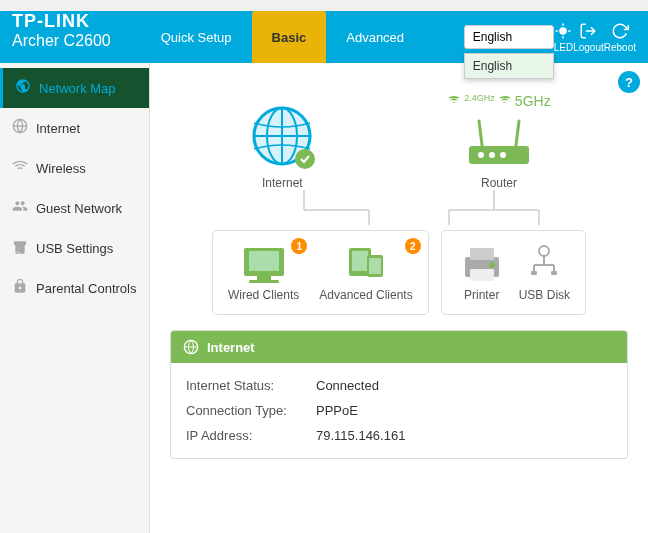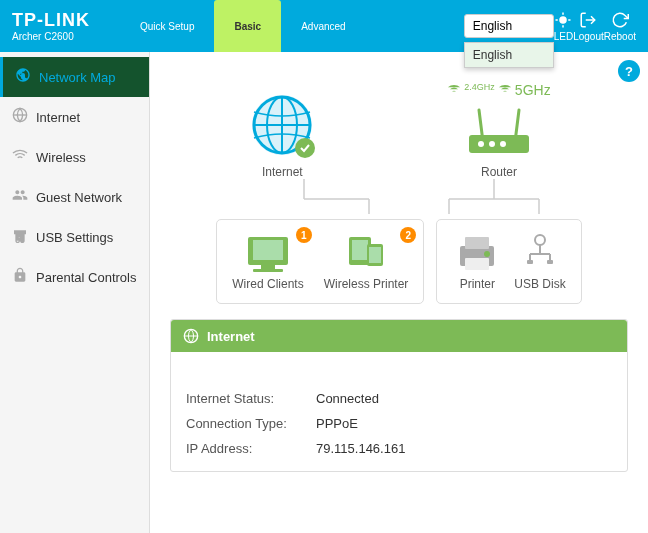--- a/index.html
+++ b/index.html
@@ -2,56 +2,56 @@
 <html><head>
   <meta charset="utf-8">
   <style>
     * { box-sizing: border-box; margin: 0; padding: 0; }
     body { font-family: Arial, sans-serif; font-size: 13px; background: #f0f0f0; width: 648px; height: 533px; overflow: hidden; }
 
     
     .header {
       background: #00aadd;
       display: flex;
-      align-items: center;
       height: 52px;
       padding: 0 12px;
+      margin-top: 11px;
     }
     .logo-area {
       display: flex;
       flex-direction: column;
       margin-right: 30px;
     }
     .logo-text {
       color: white;
       font-size: 18px;
       font-weight: bold;
       letter-spacing: 1px;
     }
     .logo-sub {
       color: white;
-      font-size: 10px;
+      font-size: 16px;
     }
     .nav-tabs {
       display: flex;
       align-items: center;
       flex: 1;
     }
     .nav-tab {
       color: white;
       padding: 6px 20px;
       cursor: pointer;
-      font-size: 10px;
+      font-size: 13px;
       border-radius: 3px 3px 0 0;
       height: 52px;
       display: flex;
       align-items: center;
     }
     .nav-tab.active {
-      background: #bef264;
+      background: #eab308;
       color: #333;
       font-weight: bold;
     }
     .header-right {
       display: flex;
       align-items: center;
       margin-left: auto;
       position: relative;
     }
     .lang-select-wrapper {
@@ -238,21 +238,20 @@
       padding: 8px 12px;
       font-size: 13px;
       font-weight: bold;
       display: flex;
       align-items: center;
       gap: 8px;
       border-radius: 3px 3px 0 0;
     }
     .info-body {
       padding: 10px 15px;
-      margin-top: 24px;
     }
     .info-row {
       display: flex;
       padding: 5px 0;
       font-size: 13px;
     }
     .info-label {
       width: 130px;
       color: #555;
     }
@@ -470,21 +469,21 @@
           <div class="client-node">
             <div class="badge">2</div>
             <svg width="50" height="40" viewBox="0 0 50 40">
 
               <rect x="8" y="5" width="22" height="28" rx="2" fill="#7dba56"></rect>
               <rect x="11" y="8" width="16" height="20" fill="#aaddaa"></rect>
 
               <rect x="26" y="12" width="16" height="22" rx="2" fill="#7dba56"></rect>
               <rect x="28" y="15" width="12" height="16" fill="#aaddaa"></rect>
             </svg>
-            <span class="node-label">Wireless Printer</span>
+            <span class="node-label">Advanced Clients</span>
           </div>
         </div>
 
         <div class="separator-box">
 
           <div class="client-node">
             <svg width="50" height="40" viewBox="0 0 50 40">
               <rect x="8" y="14" width="34" height="20" rx="2" fill="#aaa"></rect>
               <rect x="13" y="5" width="24" height="12" rx="1" fill="#ccc"></rect>
               <rect x="13" y="26" width="24" height="12" rx="1" fill="#eee"></rect>

